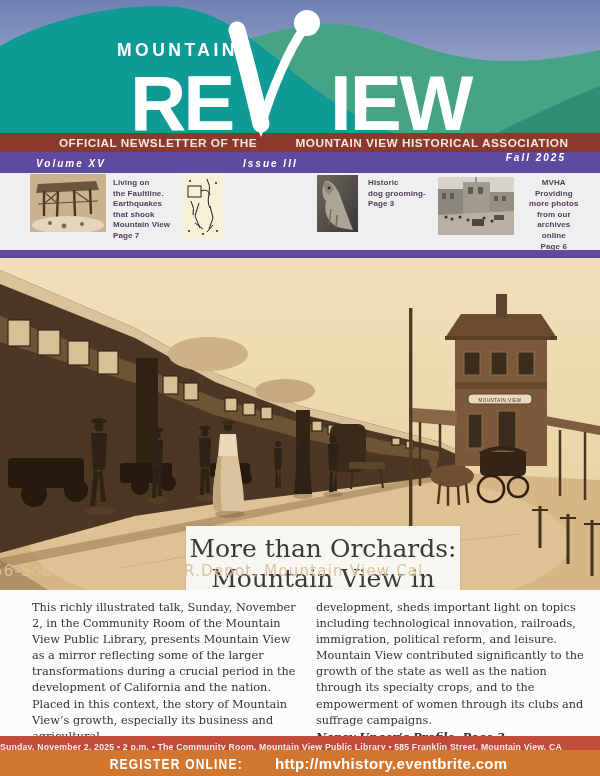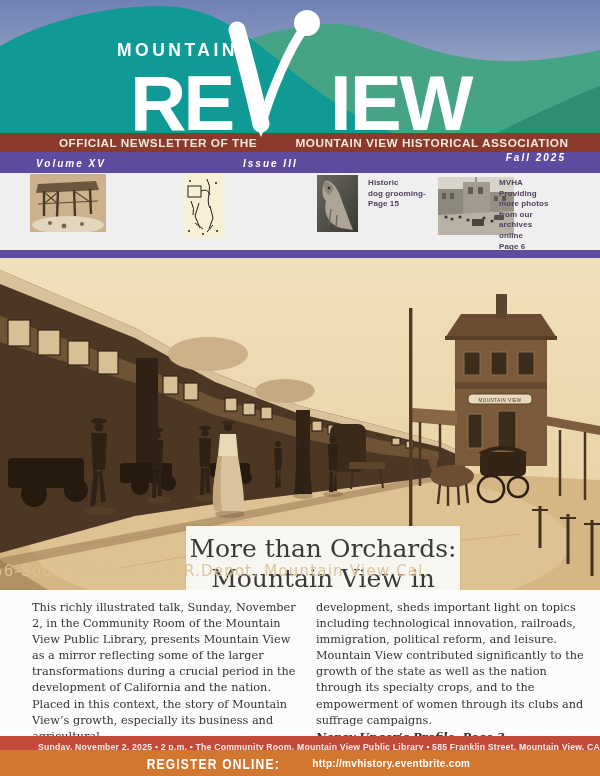--- a/index.html
+++ b/index.html
@@ -28,27 +28,27 @@
   
   .article{position:absolute;left:0;top:590px;width:600px;height:146px;background:#fcfcfa;}
   .col{position:absolute;top:10px;font-family:"DejaVu Serif",serif;font-size:11.3px;
        line-height:16.1px;color:#333;}
   .col-left{left:32px;width:264px;}
   .col-right{left:316px;width:278px;}
   .byline{font-weight:bold;font-style:italic;}
 
   
   .event-bar{position:absolute;left:0;top:736px;width:600px;height:22px;background:#c14a38;
-             display:flex;align-items:center;justify-content:flex-end;}
+             display:flex;align-items:center;justify-content:flex-start;}
   .event-text{color:#f8ece6;font-size:8.7px;font-weight:bold;letter-spacing:.2px;white-space:nowrap;}
   .register-bar{position:absolute;left:0;top:750px;width:600px;height:26px;background:#d2772f;
                 display:flex;align-items:center;justify-content:center;gap:16px;}
   .register-label{display:inline-block;transform:scaleX(.8);color:#fff;font-size:15px;
                   font-weight:700;letter-spacing:1.5px;white-space:nowrap;}
-  .register-url{color:#fff;font-size:10px;font-weight:bold;text-decoration:none;letter-spacing:.3px;}
+  .register-url{color:#fff;font-size:15px;font-weight:bold;text-decoration:none;letter-spacing:.3px;}
 </style>
 </head>
 <body>
 
 <div class="page">
 
   <svg class="masthead" viewBox="0 0 600 173" width="600" height="173">
     <defs>
       <linearGradient id="sky" x1="0" y1="0" x2="0" y2="1">
         <stop offset="0" stop-color="#6f80b4"></stop>
@@ -97,20 +97,26 @@
         <line x1="28" y1="18" x2="14" y2="30"></line>
           <line x1="44" y1="17" x2="60" y2="28"></line>
       </g>
       <ellipse cx="38" cy="51" rx="36" ry="9" fill="#e3d6bc"></ellipse>
       <g fill="#7d6648">
         <circle cx="20" cy="49" r="2"></circle>
           <circle cx="34" cy="52" r="2.4"></circle>
           <circle cx="52" cy="50" r="2"></circle>
       </g>
     </svg>
+    <div class="teaser-text" style="left:113px;">Living on
+the Faultline.
+Earthquakes
+that shook
+Mountain View
+Page 7</div>
 
     <svg class="thumb" style="left:183px;top:0;" width="40" height="65" viewBox="0 0 40 65">
       <rect width="40" height="65" fill="#f7f0d6"></rect>
       <g stroke="#1e1e1e" stroke-width="1" fill="none">
         <rect x="5" y="13" width="13" height="11"></rect>
         <path d="M 18,18 q 7,-3 9,4"></path>
         <path d="M 24,6 q 4,7 2,15 q -2,9 1,14"></path>
         <path d="M 16,30 l -4,13 l 5,12"></path>
         <path d="M 27,33 l 3,12 l -4,11"></path>
         <path d="M 8,28 q 4,8 2,14"></path>
@@ -137,21 +143,21 @@
       <path d="M 8,6 C 4,14 5,22 9,26 C 6,38 12,50 24,53 L 36,55 C 30,40 26,28 22,18 C 18,10 13,5 8,6 Z" fill="#aca595"></path>
       <path d="M 7,7 C 11,6 15,9 17,14 L 12,20 C 8,17 6,12 7,7 Z" fill="#8d8575"></path>
       <g stroke="#6e675b" stroke-width="1.4">
           <line x1="14" y1="34" x2="12" y2="50"></line>
           <line x1="20" y1="40" x2="19" y2="53"></line>
         </g>
       <circle cx="12" cy="13" r="1.3" fill="#2c2822"></circle>
     </svg>
     <div class="teaser-text" style="left:368px;">Historic
 dog grooming-
-Page 15</div>
+Page 3</div>
 
     <svg class="thumb" style="left:438px;top:4px;" width="76" height="58" viewBox="0 0 76 58">
       <rect width="76" height="58" fill="#d9d4cb"></rect>
       <rect x="0" y="12" width="25" height="26" fill="#8d887e"></rect>
       <rect x="25" y="5" width="27" height="33" fill="#a09a8f"></rect>
       <rect x="52" y="15" width="24" height="20" fill="#968f84"></rect>
       <g fill="#5f5a52">
         <rect x="4" y="16" width="4" height="6"></rect>
           <rect x="12" y="16" width="4" height="6"></rect>
         <rect x="30" y="10" width="5" height="7"></rect>
@@ -165,21 +171,21 @@
         <circle cx="8" cy="40" r="1.6"></circle>
           <circle cx="14" cy="42" r="1.6"></circle>
           <circle cx="22" cy="40" r="1.6"></circle>
         <circle cx="30" cy="43" r="1.6"></circle>
           <circle cx="46" cy="41" r="1.6"></circle>
           <circle cx="54" cy="44" r="1.6"></circle>
       </g>
       <rect x="34" y="42" width="12" height="7" rx="1" fill="#4a453d"></rect>
       <rect x="56" y="38" width="10" height="5" rx="1" fill="#55504a"></rect>
     </svg>
-    <div class="teaser-text" style="left:499px;">MVHA
+    <div class="teaser-text" style="left:529px;text-align:center;">MVHA
 Providing
 more photos
 from our
 archives
 online
 Page 6</div>
   </div>
 
   <div class="divider"></div>
 

